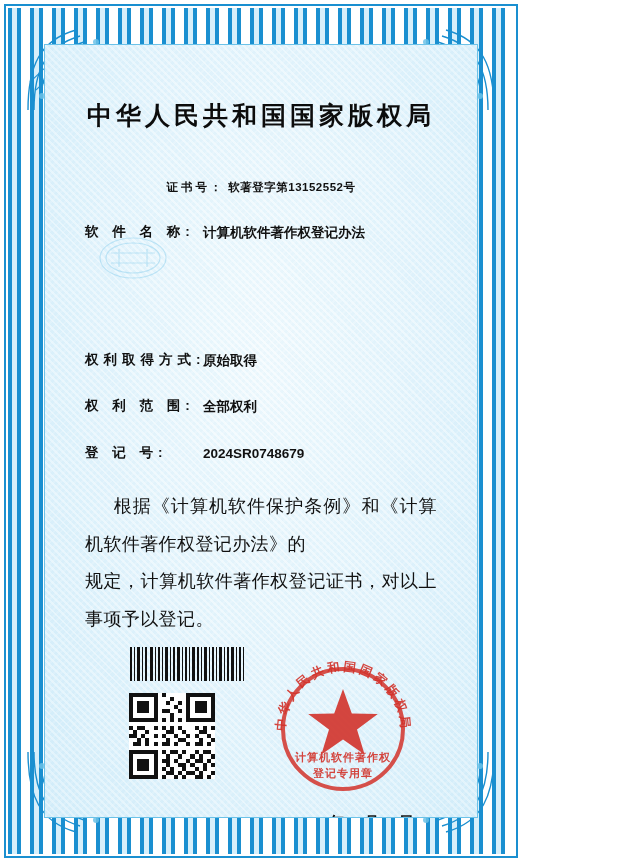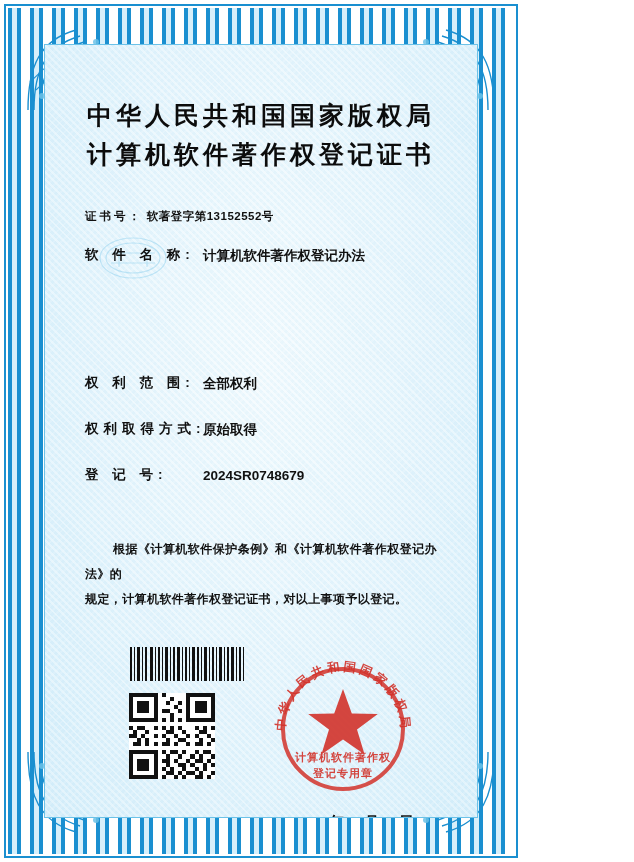--- a/index.html
+++ b/index.html
@@ -130,31 +130,31 @@
   .title-line {
     font-family: "DejaVu Serif", "Liberation Serif", serif;
     font-weight: bold;
     font-size: 25px;
     letter-spacing: 4px;
     color: #0c0c0c;
     line-height: 1.55;
   }
 
   .cert-no {
-    margin-top: 34px;
-    text-align: left;
+    margin-top: 44px;
+    text-align: center;
     font-size: 11.5px;
     color: #111;
     letter-spacing: .5px;
   }
   .cert-no .label { font-weight: bold; letter-spacing: 3px; }
   .cert-no .value { font-weight: bold; }
 
   
-  .fields { margin-top: 22px; }
+  .fields { margin-top: 28px; }
   .field-row {
     display: flex;
     align-items: flex-start;
     margin-bottom: 6px;
     font-size: 13.5px;
     color: #111;
   }
   .field-label {
     width: 118px;
     flex: 0 0 118px;
@@ -167,26 +167,26 @@
     font-weight: bold;
     line-height: 1.5;
   }
   .field-value .sub { display: block; }
 
   .gap-1 { height: 24px; }
   .gap-2 { height: 78px; }
   .row-space { margin-bottom: 26px; }
 
   .paragraph {
-    margin-top: 50px;
-    font-size: 12px;
+    margin-top: 24px;
+    font-size: 18px;
     color: #111;
     line-height: 2.1;
     text-align: justify;
-    font-weight: bold;
+    font-weight: normal;
     letter-spacing: .4px;
   }
   .paragraph .indent { display: inline-block; width: 28px; }
 
   
   .barcode {
     position: absolute;
     left: 84px;
     top: 602px;
     width: 116px;
@@ -328,21 +328,20 @@
           <ellipse cx="36" cy="23" rx="33" ry="20"></ellipse>
           <ellipse cx="36" cy="23" rx="27" ry="15"></ellipse>
           <path d="M14 18 h44 M14 28 h44 M22 14 v18 M50 14 v18"></path>
         </g>
       </svg>
     </div>
 
     <div class="content">
       <div class="title-block">
         <div class="title-line">中华人民共和国国家版权局</div>
-        <div class="title-line">计算机软件著作权登记证书</div>
       </div>
 
       <div class="cert-no">
         <span class="label">证书号：</span>
         <span class="value">软著登字第13152552号</span>
       </div>
 
       <div class="fields">
 
         <div class="field-row">
@@ -351,27 +350,27 @@
             <span>计算机软件著作权登记办法</span>
           </div>
         </div>
 
         <div class="gap-1"></div>
 
 
         <div class="gap-2"></div>
 
         <div class="field-row row-space">
+          <div class="field-label">权利取得方式:</div>
+          <div class="field-value">原始取得</div>
+        </div>
+
+        <div class="field-row row-space">
           <div class="field-label">权 利 范 围:</div>
           <div class="field-value">全部权利</div>
-        </div>
-
-        <div class="field-row row-space">
-          <div class="field-label">权利取得方式:</div>
-          <div class="field-value">原始取得</div>
         </div>
 
         <div class="field-row">
           <div class="field-label">登 记 号:</div>
           <div class="field-value">2024SR0748679</div>
         </div>
 
       </div>
 
       <div class="paragraph">

